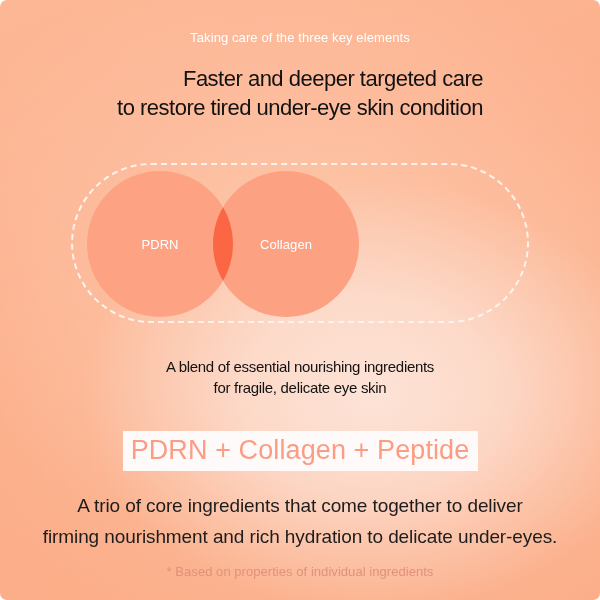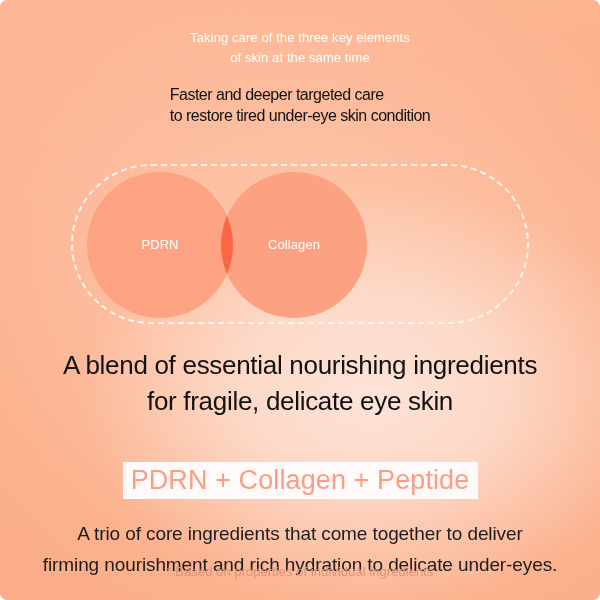--- a/index.html
+++ b/index.html
@@ -38,23 +38,23 @@
     line-height: 1.55;
     color: #ffffff;
     letter-spacing: 0.1px;
     font-weight: 400;
   }
   .eyebrow span { display: block; }
 
   
   .headline {
     margin-top: 17px;
-    text-align: left;
+    text-align: right;
     color: #121212;
-    font-size: 16px;
+    font-size: 22px;
     line-height: 1.30;
     font-weight: 400;
     letter-spacing: -0.5px;
   }
   .headline span { display: block; }
 
   
   .venn-wrap {
     position: relative;
     margin-top: 24px;
@@ -81,37 +81,37 @@
     top: 10px;
     width: 146px;
     height: 146px;
     border-radius: 50%;
     mix-blend-mode: multiply;
     display: flex;
     align-items: center;
     justify-content: center;
   }
   .circle-1 { left: 22px;  background: #fda384; }
-  .circle-2 { left: 156px; background: #fda183; }
+  .circle-2 { left: 148px; background: #fda183; }
   .circle-3 { left: 290px; background: #fc8059; }
   .circle-label {
     color: #ffffff;
     font-size: 13px;
     font-weight: 400;
     letter-spacing: 0.1px;
     mix-blend-mode: normal;
     white-space: nowrap;
   }
 
   
   .subhead {
     margin-top: 28px;
     text-align: center;
     color: #121212;
-    font-size: 26px;
+    font-size: 15px;
     line-height: 1.38;
     letter-spacing: -0.3px;
   }
   .subhead .line-1 { display: block; font-weight: 400; }
   .subhead .line-2 { display: block; font-weight: 400; }
 
   
   .ingredient-bar {
     margin-top: 20px;
     width: 355px;
@@ -153,21 +153,20 @@
     letter-spacing: 0.05px;
   }
 </style>
 </head>
 <body>
 
 <div class="poster">
 
   <div class="eyebrow">
     <span>Taking care of the three key elements</span>
-    <span>of skin at the same time</span>
   </div>
 
   <h1 class="headline">
     <span>Faster and deeper targeted care</span>
     <span>to restore tired under-eye skin condition</span>
   </h1>
 
   <div class="venn-wrap">
     <div class="venn-outline"></div>
     <div class="venn-circles">

